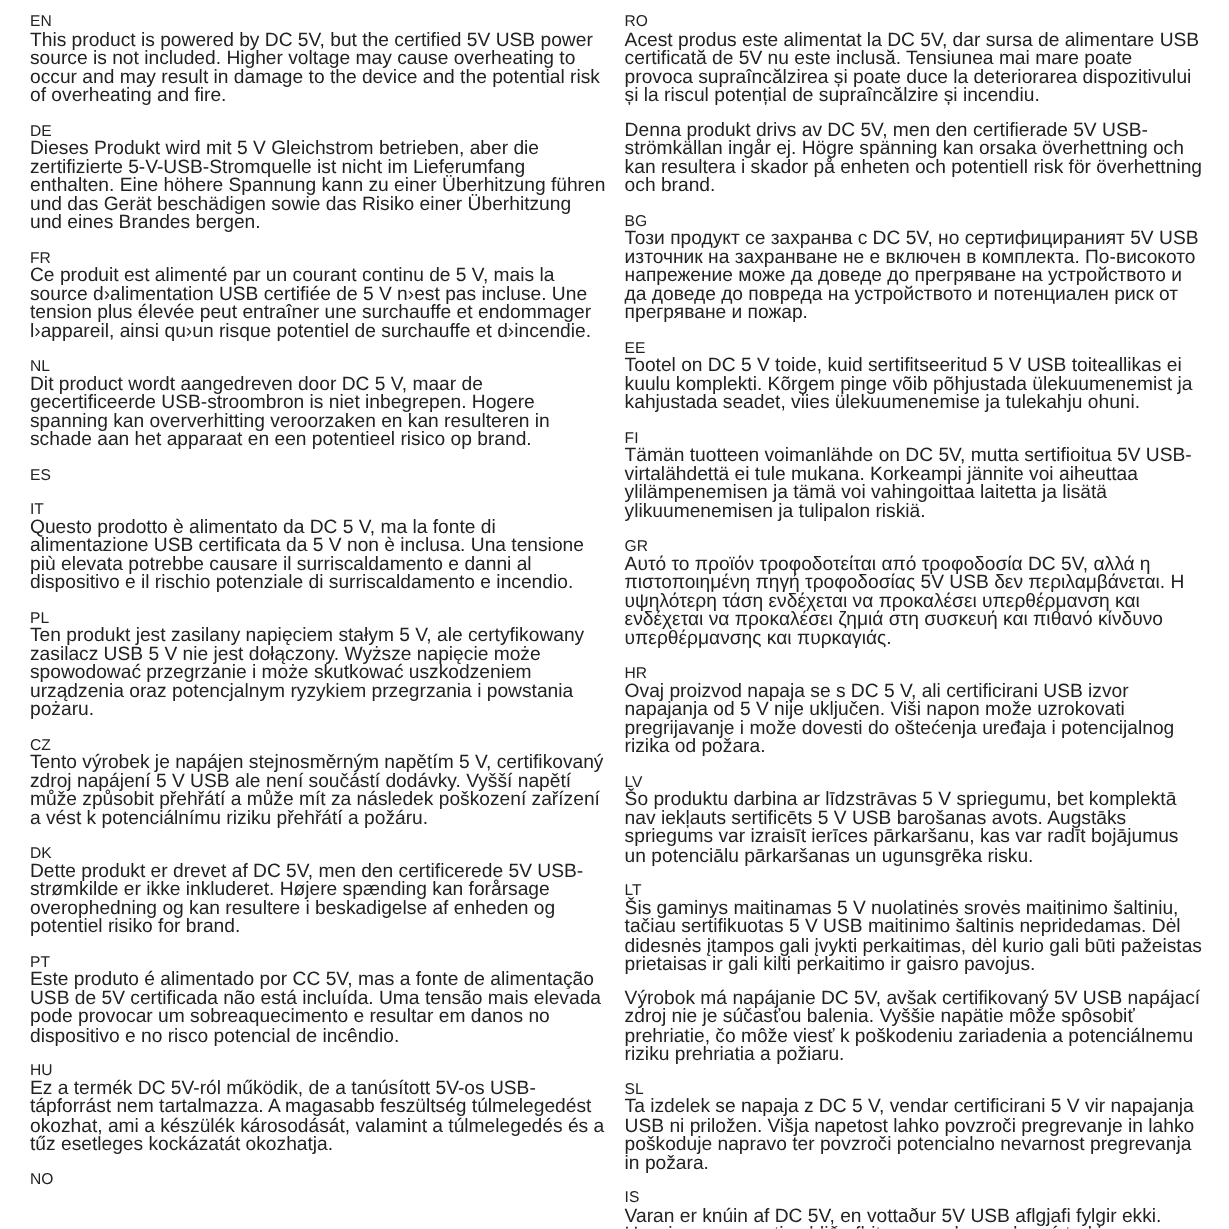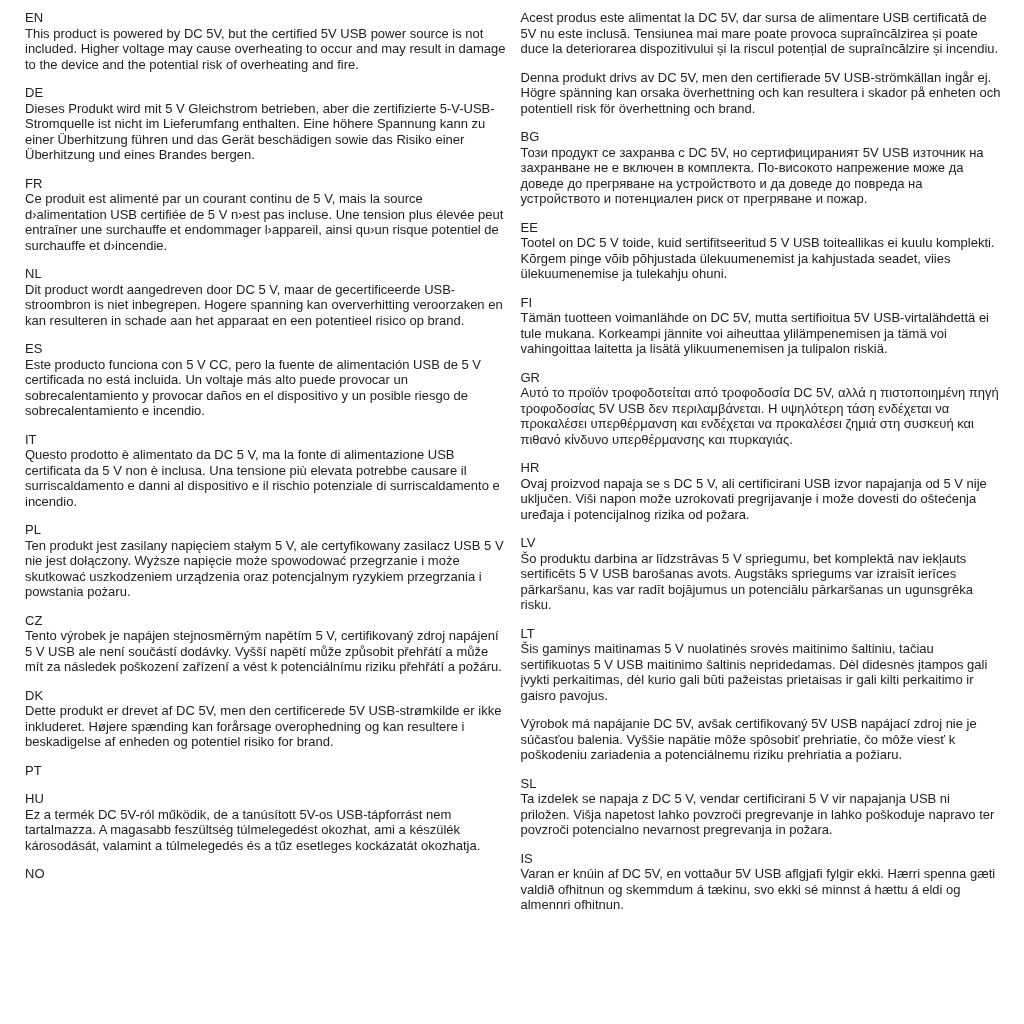--- a/index.html
+++ b/index.html
@@ -27,21 +27,21 @@
     margin: 0 0 13px 0;
   }
   .lang-code {
     font-size: 13px;
     line-height: 15.5px;
     font-weight: 400;
     color: #222222;
   }
   .lang-text {
     margin: 0;
-    font-size: 13px;
+    font-size: 16px;
     line-height: 15.5px;
     font-weight: 400;
     color: #222222;
   }
 </style>
 </head>
 <body>
 
 <div class="page">
 
@@ -57,52 +57,53 @@
     <section class="lang-section">
       <div class="lang-code">FR</div>
       <p class="lang-text">Ce produit est alimenté par un courant continu de 5 V, mais la source d›alimentation USB certifiée de 5 V n›est pas incluse. Une tension plus élevée peut entraîner une surchauffe et endommager l›appareil, ainsi qu›un risque potentiel de surchauffe et d›incendie.</p>
     </section>
     <section class="lang-section">
       <div class="lang-code">NL</div>
       <p class="lang-text">Dit product wordt aangedreven door DC 5 V, maar de gecertificeerde USB-stroombron is niet inbegrepen. Hogere spanning kan oververhitting veroorzaken en kan resulteren in schade aan het apparaat en een potentieel risico op brand.</p>
     </section>
     <section class="lang-section">
       <div class="lang-code">ES</div>
-      <p class="lang-text">Este producto funciona con 5 V CC, pero la fuente de alimentación USB de 5 V certificada no está incluida. Un voltaje más alto puede provocar un sobrecalentamiento y provocar daños en el dispositivo y un posible riesgo de sobrecalentamiento e incendio.</p>
     </section>
     <section class="lang-section">
       <div class="lang-code">IT</div>
       <p class="lang-text">Questo prodotto è alimentato da DC 5 V, ma la fonte di alimentazione USB certificata da 5 V non è inclusa. Una tensione più elevata potrebbe causare il surriscaldamento e danni al dispositivo e il rischio potenziale di surriscaldamento e incendio.</p>
     </section>
     <section class="lang-section">
       <div class="lang-code">PL</div>
       <p class="lang-text">Ten produkt jest zasilany napięciem stałym 5 V, ale certyfikowany zasilacz USB 5 V nie jest dołączony. Wyższe napięcie może spowodować przegrzanie i może skutkować uszkodzeniem urządzenia oraz potencjalnym ryzykiem przegrzania i powstania pożaru.</p>
     </section>
     <section class="lang-section">
       <div class="lang-code">CZ</div>
       <p class="lang-text">Tento výrobek je napájen stejnosměrným napětím 5 V, certifikovaný zdroj napájení 5 V USB ale není součástí dodávky. Vyšší napětí může způsobit přehřátí a může mít za následek poškození zařízení a vést k potenciálnímu riziku přehřátí a požáru.</p>
     </section>
     <section class="lang-section">
       <div class="lang-code">DK</div>
       <p class="lang-text">Dette produkt er drevet af DC 5V, men den certificerede 5V USB-strømkilde er ikke inkluderet. Højere spænding kan forårsage overophedning og kan resultere i beskadigelse af enheden og potentiel risiko for brand.</p>
     </section>
     <section class="lang-section">
       <div class="lang-code">PT</div>
+      <p class="lang-text">Este produto é alimentado por CC 5V, mas a fonte de alimentação USB de 5V certificada não está incluída. Uma tensão mais elevada pode provocar um sobreaquecimento e resultar em danos no dispositivo e no risco potencial de incêndio.</p>
     </section>
     <section class="lang-section">
       <div class="lang-code">HU</div>
       <p class="lang-text">Ez a termék DC 5V-ról működik, de a tanúsított 5V-os USB-tápforrást nem tartalmazza. A magasabb feszültség túlmelegedést okozhat, ami a készülék károsodását, valamint a túlmelegedés és a tűz esetleges kockázatát okozhatja.</p>
     </section>
     <section class="lang-section">
       <div class="lang-code">NO</div>
     </section>
   </div>
 
   <div class="col">
     <section class="lang-section">
+      <div class="lang-code">RO</div>
       <p class="lang-text">Acest produs este alimentat la DC 5V, dar sursa de alimentare USB certificată de 5V nu este inclusă. Tensiunea mai mare poate provoca supraîncălzirea și poate duce la deteriorarea dispozitivului și la riscul potențial de supraîncălzire și incendiu.</p>
     </section>
     <section class="lang-section">
       <p class="lang-text">Denna produkt drivs av DC 5V, men den certifierade 5V USB-strömkällan ingår ej. Högre spänning kan orsaka överhettning och kan resultera i skador på enheten och potentiell risk för överhettning och brand.</p>
     </section>
     <section class="lang-section">
       <div class="lang-code">BG</div>
       <p class="lang-text">Този продукт се захранва с DC 5V, но сертифицираният 5V USB източник на захранване не е включен в комплекта. По-високото напрежение може да доведе до прегряване на устройството и да доведе до повреда на устройството и потенциален риск от прегряване и пожар.</p>
     </section>
     <section class="lang-section">

